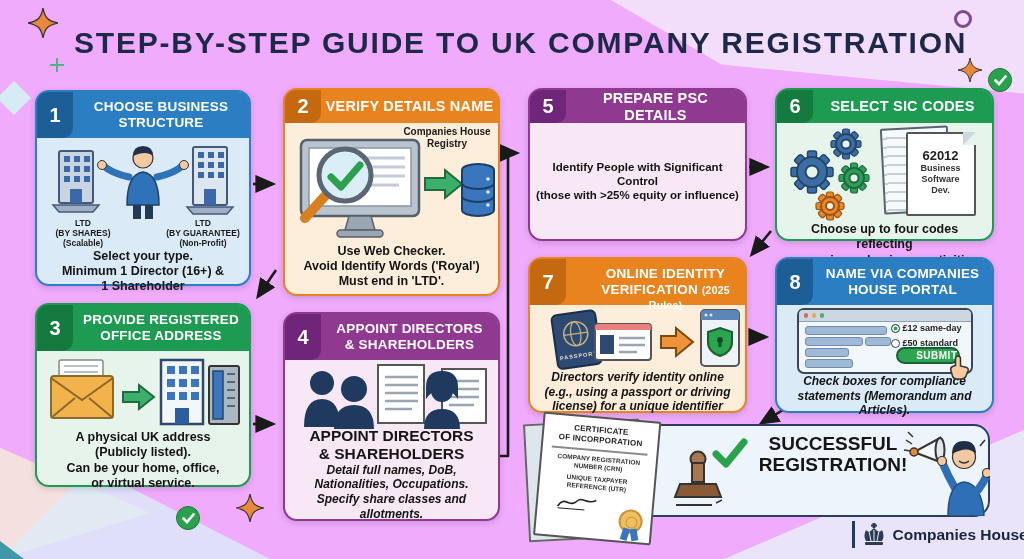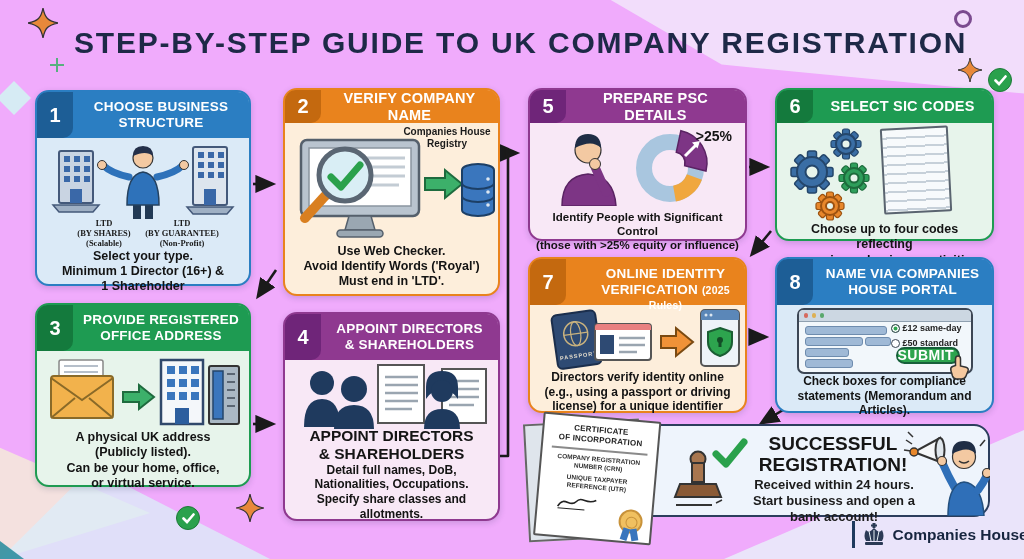--- a/index.html
+++ b/index.html
@@ -17,44 +17,44 @@
   .card{border-color:var(--c);background:var(--bg);}
   .card-hd{display:flex;background:var(--c);color:#fff;border-radius:11px 11px 0 0;flex:0 0 auto;}
   .hd2 .card-hd{height:46px;} .hd1 .card-hd{height:33px;}
   .num{flex:0 0 36px;display:flex;align-items:center;justify-content:center;background:var(--cd);font-size:20px;font-weight:800;border-radius:11px 0 10px 0;}
   .hd-title{flex:1;display:flex;align-items:center;justify-content:center;text-align:center;font-weight:800;font-size:13.5px;line-height:1.16;letter-spacing:.2px;padding:0 4px;}
   .hd1 .hd-title{font-size:14.5px;}
   .hd-block{display:block;padding-top:7px;margin-left:20px;}
   .hd-suffix{font-size:10.5px;font-weight:700;margin-left:4px;}
   .card-bd{flex:1;display:flex;flex-direction:column;align-items:center;justify-content:space-evenly;position:relative;padding:3px 5px;box-sizing:border-box;}
   .cap{font-weight:600;font-size:12.5px;line-height:1.22;text-align:center;color:#131313;}
-  .s4 .cap,.s7 .cap,.s8 .cap{font-size:12px;}
+  .s4 .cap,.s7 .cap,.s8 .cap{font-size:12px;font-style:italic;}
   .s5 .cap{font-size:11.5px;}
-  .s1-labels{display:flex;justify-content:center;width:100%;padding:0 2px;box-sizing:border-box;margin-top:-3px;font-family:Liberation Serif, serif;}
+  .s1-labels{display:flex;justify-content:space-between;width:100%;padding:0 2px;box-sizing:border-box;margin-top:-3px;}
   .s1-label{font-size:8.5px;font-weight:800;text-align:center;line-height:1.2;color:#1a1a1a;width:78px;}
   .registry-label{position:absolute;top:3px;right:2px;width:98px;text-align:center;font-size:10px;font-weight:800;color:#1a1a1a;line-height:1.15;}
   .s4-subtitle{font-size:15.5px;font-weight:800;text-align:center;line-height:1.15;color:#141414;margin-top:-2px;}
   .s5-scene{display:flex;align-items:center;position:relative;width:100%;justify-content:center;gap:2px;}
   .s5-pct{position:absolute;top:2px;right:8px;font-size:14px;font-weight:800;color:#141414;}
   .s6-scene{display:flex;align-items:center;gap:4px;}
   .doc-stack{position:relative;width:106px;height:94px;}
   .doc-back{position:absolute;left:2px;top:0;width:64px;height:82px;background:repeating-linear-gradient(#f7fafc 0 7px,#c6d0d9 7px 9px);border:2px solid #5a6470;border-radius:2px;transform:rotate(-3deg);}
   .doc-front{position:absolute;left:26px;top:5px;width:70px;height:84px;background:#fff;border:2px solid #555;border-radius:2px;text-align:center;box-sizing:border-box;}
   .doc-fold{position:absolute;top:-2px;right:-2px;width:0;height:0;border-left:13px solid #cfd7de;border-top:13px solid #e7f4eb;transform:rotate(90deg);}
   .doc-code{font-size:13px;font-weight:800;color:#222;margin-top:14px;}
   .doc-desc{font-size:9px;font-weight:700;color:#333;line-height:1.2;}
   
   .browser{width:176px;height:66px;position:relative;background:#f2f7fb;border:2px solid #3c4654;border-radius:7px;box-sizing:border-box;}
   .b-bar{position:absolute;top:0;left:0;right:0;height:11px;background:#ccd7e2;border-radius:4px 4px 0 0;border-bottom:1.5px solid #8fa0b0;}
   .b-dot{position:absolute;top:3px;width:4.5px;height:4.5px;border-radius:50%;}
   .bb{position:absolute;background:#9fb9d6;border:1px solid #6e8cae;border-radius:3px;height:7px;}
   .radio-row{position:absolute;display:flex;align-items:center;gap:3px;font-size:9px;font-weight:700;color:#222;}
   .rdot{width:9px;height:9px;border:1.5px solid #3c4654;border-radius:50%;box-sizing:border-box;background:#fff;flex:0 0 auto;}
   .rdot.sel{background:#2da44e;box-shadow:inset 0 0 0 1.5px #fff;}
-  .submit{position:absolute;left:97px;top:37px;width:64px;height:17px;background:#2da44e;border:2px solid #17603a;border-radius:10px;color:#fff;font-size:14px;font-weight:800;text-align:left;line-height:13px;letter-spacing:.5px;box-sizing:border-box;}
+  .submit{position:absolute;left:97px;top:37px;width:64px;height:17px;background:#2da44e;border:2px solid #17603a;border-radius:10px;color:#fff;font-size:10px;font-weight:800;text-align:right;line-height:13px;letter-spacing:.5px;box-sizing:border-box;}
   
   #success-card{position:absolute;left:530px;top:424px;width:460px;height:93px;background:#eef4fc;border:2.5px solid #2c3e5d;border-radius:16px;box-sizing:border-box;}
   .succ-title{position:absolute;left:752px;top:433px;width:162px;text-align:center;font-size:19px;font-weight:800;color:#161616;line-height:1.12;}
   .succ-cap{position:absolute;left:748px;top:477px;width:172px;text-align:center;font-size:13px;font-weight:600;color:#1c1c1c;line-height:1.22;}
   #certificate{position:absolute;left:538px;top:417px;width:130px;height:128px;transform:rotate(5deg);}
   .cert-back{position:absolute;left:-12px;top:6px;width:112px;height:114px;background:#dfe5ec;border:2px solid #666;transform:rotate(-8deg);}
   .cert-front{position:absolute;left:0;top:0;width:118px;height:124px;background:#fff;border:2px solid #555;border-radius:2px;text-align:center;box-sizing:border-box;padding-top:7px;}
   .cert-t1{font-size:8px;font-weight:800;color:#222;line-height:1.25;letter-spacing:.2px;}
   .cert-hr{height:1.5px;background:#8a8a8a;margin:4px 9px;}
   .cert-t2,.cert-t3{font-size:6.5px;font-weight:800;color:#333;line-height:1.25;}
@@ -189,21 +189,21 @@
       </div>
       <div class="cap pre">Select your type.
 Minimum 1 Director (16+) &amp;
 1 Shareholder</div>
     </div>
   </div>
 
   <div class="card c-orange hd1 s2" style="left:283px;top:88px;width:217px;height:208px;">
     <div class="card-hd">
       <div class="num">2</div>
-      <div class="hd-title">VERIFY COMPANY NAME</div>
+      <div class="hd-title">VERIFY DETAILS NAME</div>
     </div>
     <div class="card-bd">
       <div class="registry-label pre">Companies House
 Registry</div>
       <svg width="209" height="104" viewBox="0 0 209 104" style="margin-top:10px;">
         <rect x="14" y="2" width="118" height="76" rx="6" fill="#b9c4cf" stroke="#55606c" stroke-width="2.5"></rect>
         <rect x="22" y="10" width="102" height="58" fill="#fff" stroke="#8a95a0" stroke-width="1.5"></rect>
         <g stroke="#c3ccd4" stroke-width="3">
             <line x1="72" y1="20" x2="118" y2="20"></line>
             <line x1="72" y1="29" x2="118" y2="29"></line>
@@ -317,39 +317,20 @@
 Specify share classes and allotments.</div>
     </div>
   </div>
 
   <div class="card c-purple hd1 s5" style="left:528px;top:88px;width:219px;height:153px;">
     <div class="card-hd">
       <div class="num">5</div>
       <div class="hd-title">PREPARE PSC DETAILS</div>
     </div>
     <div class="card-bd">
-      <div class="s5-scene">
-        <svg width="70" height="76" viewBox="0 0 70 76">
-          <path d="M8,76 Q8,46 34,44 Q60,46 62,76 Z" fill="#7d3585" stroke="#5a2363" stroke-width="1.5"></path>
-          <path d="M52,62 Q46,48 41,37" stroke="#7d3585" stroke-width="9" fill="none" stroke-linecap="round"></path>
-          <circle cx="34" cy="20" r="13" fill="#f3c9a2" stroke="#333" stroke-width="1.2"></circle>
-          <path d="M21,18 Q21,4 34,4 Q47,4 47,18 Q38,9 21,18 Z" fill="#1f2d45"></path>
-          <circle cx="41" cy="34" r="5.5" fill="#f3c9a2" stroke="#333" stroke-width="1"></circle>
-        </svg>
-        <svg width="96" height="84" viewBox="-44 -42 96 84">
-          <circle r="26" fill="none" stroke="#a9c6df" stroke-width="16"></circle>
-          <path d="M24.4,8.9 A26,26 0 0 1 4.5,25.6" fill="none" stroke="#f0a73e" stroke-width="16"></path>
-          <g transform="translate(4,-5)">
-            <path d="M6.9,-32.3 A33,33 0 0 1 32,8 L10.7,2.7 A11,11 0 0 0 2.3,-10.8 Z" fill="#7d3585" stroke="#5a2363" stroke-width="1.5"></path>
-            <line x1="11" y1="-7" x2="23" y2="-19" stroke="#fff" stroke-width="3"></line>
-            <path d="M26,-22 l-8,1.5 5.5,6 z" fill="#fff"></path>
-          </g>
-        </svg>
-        <div class="s5-pct">&gt;25%</div>
-      </div>
       <div class="cap pre">Identify People with Significant Control
 (those with &gt;25% equity or influence)</div>
     </div>
   </div>
 
   <div class="card c-green hd1 s6" style="left:775px;top:88px;width:219px;height:153px;">
     <div class="card-hd">
       <div class="num">6</div>
       <div class="hd-title">SELECT SIC CODES</div>
     </div>
@@ -392,20 +373,27 @@
                 <rect x="-14" y="-3.5" width="28" height="7" rx="2" transform="rotate(45)"></rect>
                 <rect x="-14" y="-3.5" width="28" height="7" rx="2" transform="rotate(90)"></rect>
                 <rect x="-14" y="-3.5" width="28" height="7" rx="2" transform="rotate(135)"></rect>
                 <circle r="9" stroke-width="2"></circle>
               </g>
               <circle r="4" fill="#e7f4eb" stroke="#9c5210" stroke-width="2"></circle>
             </g>
         </svg>
         <div class="doc-stack">
           <div class="doc-back"></div>
+          <div class="doc-front">
+            <div class="doc-fold"></div>
+            <div class="doc-code">62012</div>
+            <div class="doc-desc pre">Business
+Software
+Dev.</div>
+          </div>
         </div>
       </div>
       <div class="cap pre">Choose up to four codes reflecting
 your primary business activities.</div>
     </div>
   </div>
 
   <div class="card c-orange hd2 s7" style="left:528px;top:257px;width:219px;height:156px;">
     <div class="card-hd">
       <div class="num">7</div>
@@ -476,23 +464,20 @@
         </svg>
       </div>
       <div class="cap pre">Check boxes for compliance
 statements (Memorandum and Articles).</div>
     </div>
   </div>
 
   <div id="success-card"></div>
   <div class="succ-title pre">SUCCESSFUL
 REGISTRATION!</div>
-  <div class="succ-cap pre">Received within 24 hours.
-Start business and open a
-bank account!</div>
 
   <div id="certificate">
     <div class="cert-back"></div>
     <div class="cert-front">
       <div class="cert-t1 pre">CERTIFICATE
 OF INCORPORATION</div>
       <div class="cert-hr"></div>
       <div class="cert-t2 pre">COMPANY REGISTRATION
 NUMBER (CRN)</div>
       <div class="cert-t3 pre">UNIQUE TAXPAYER

